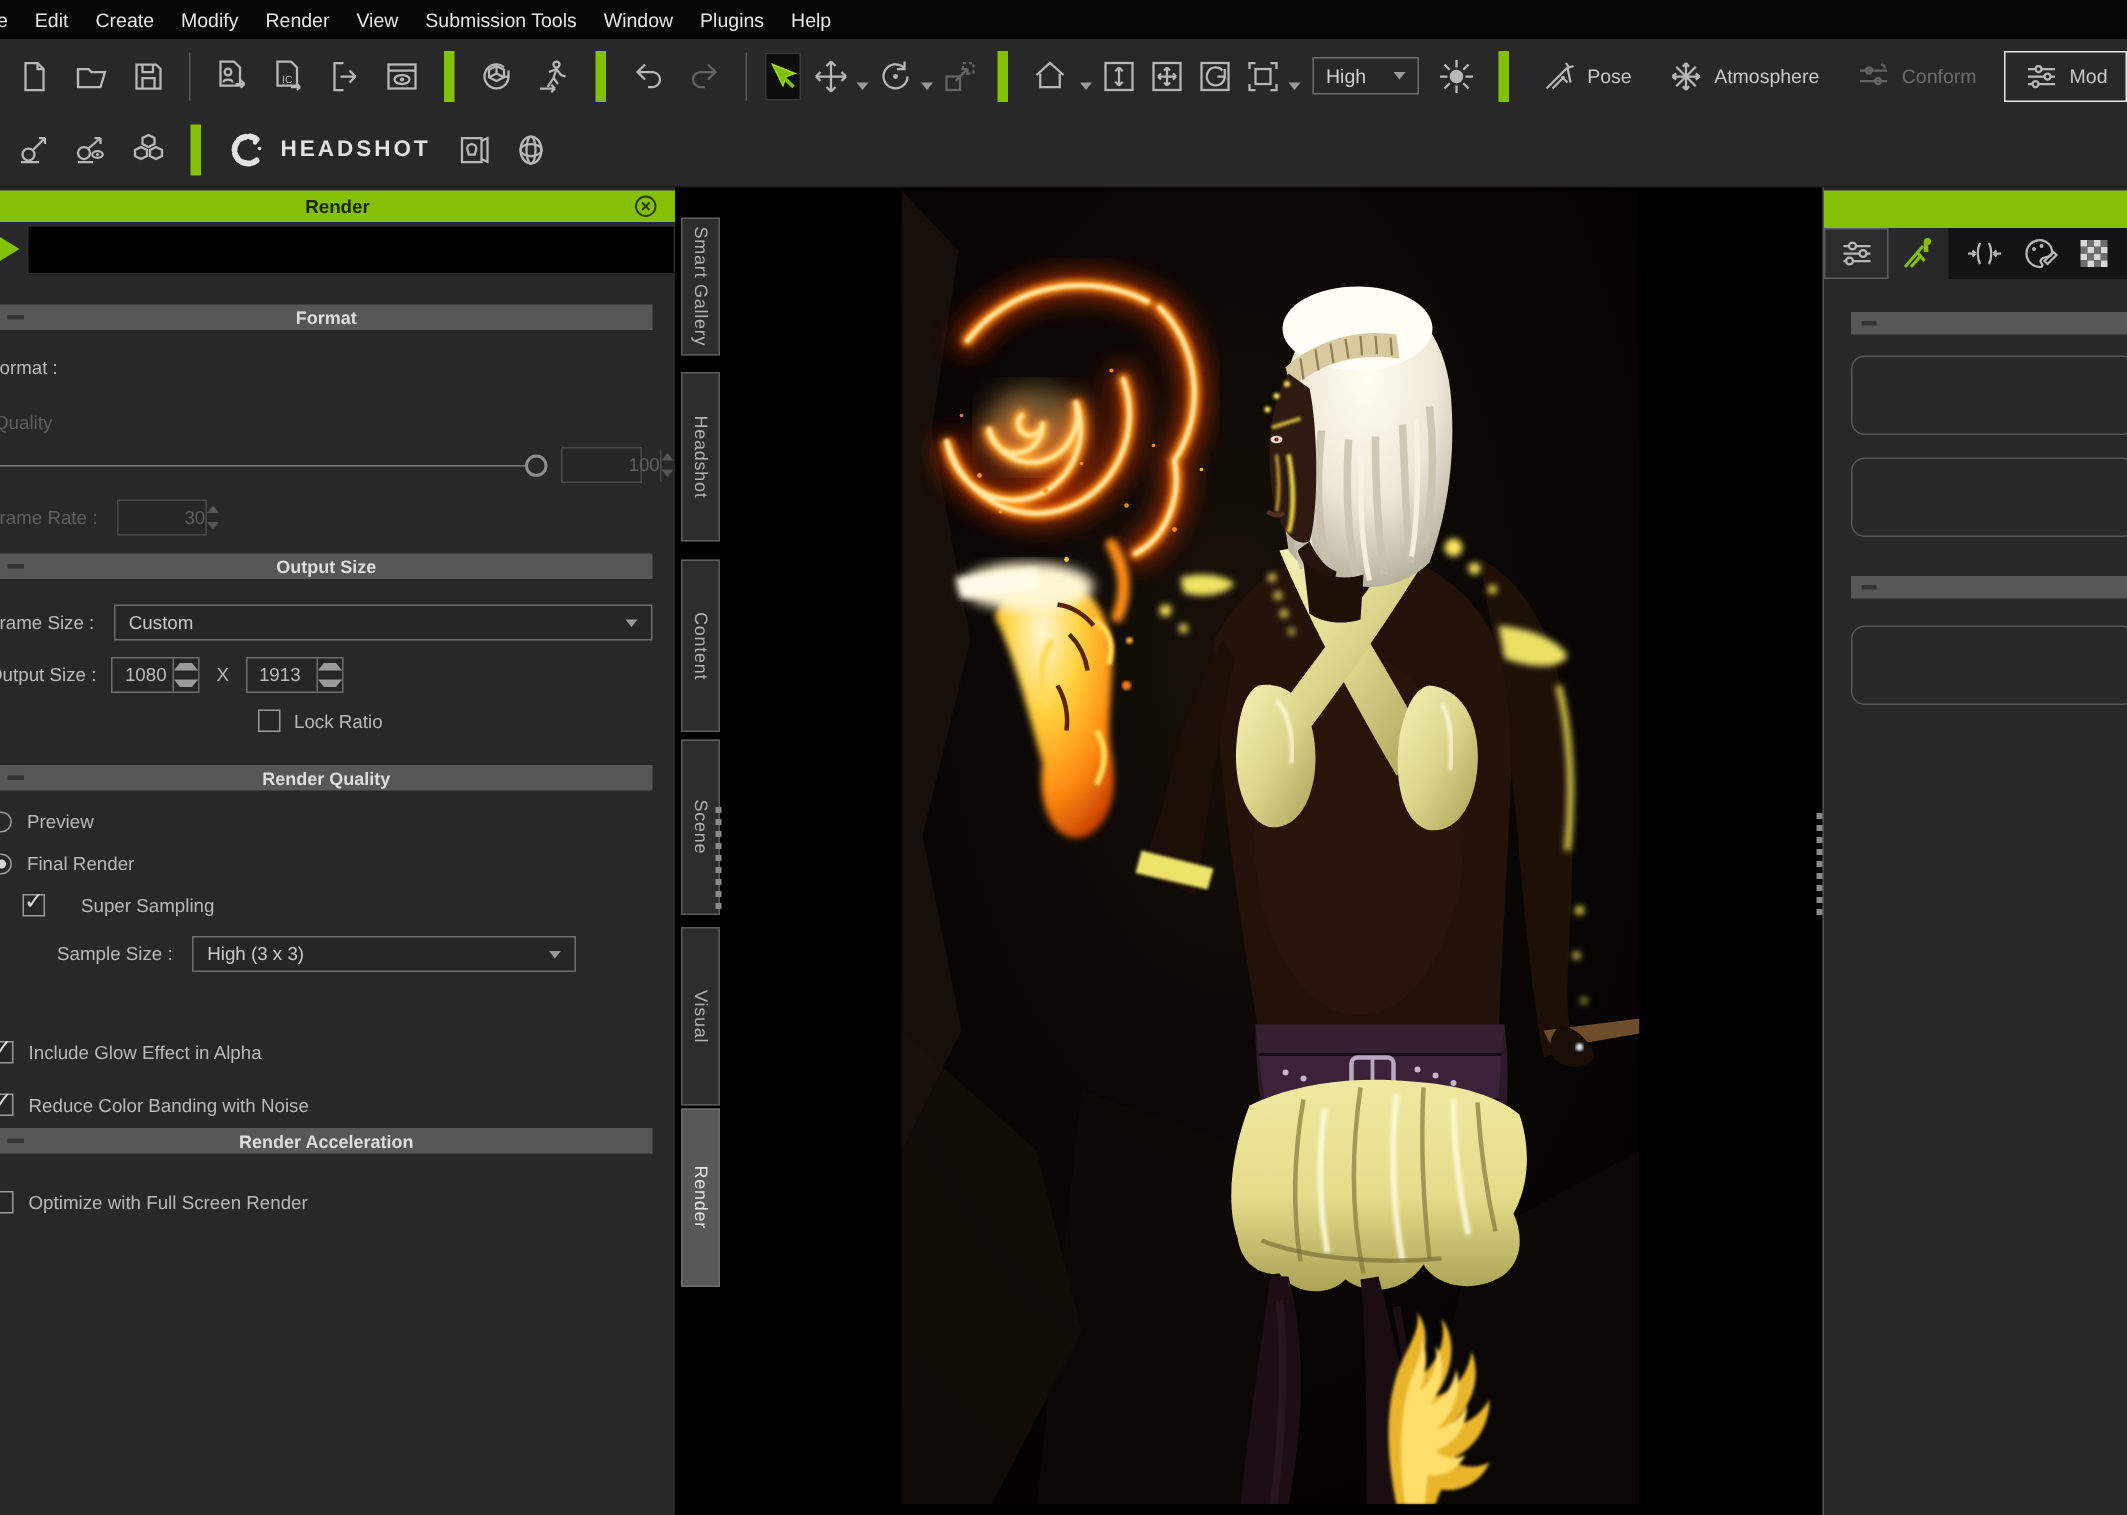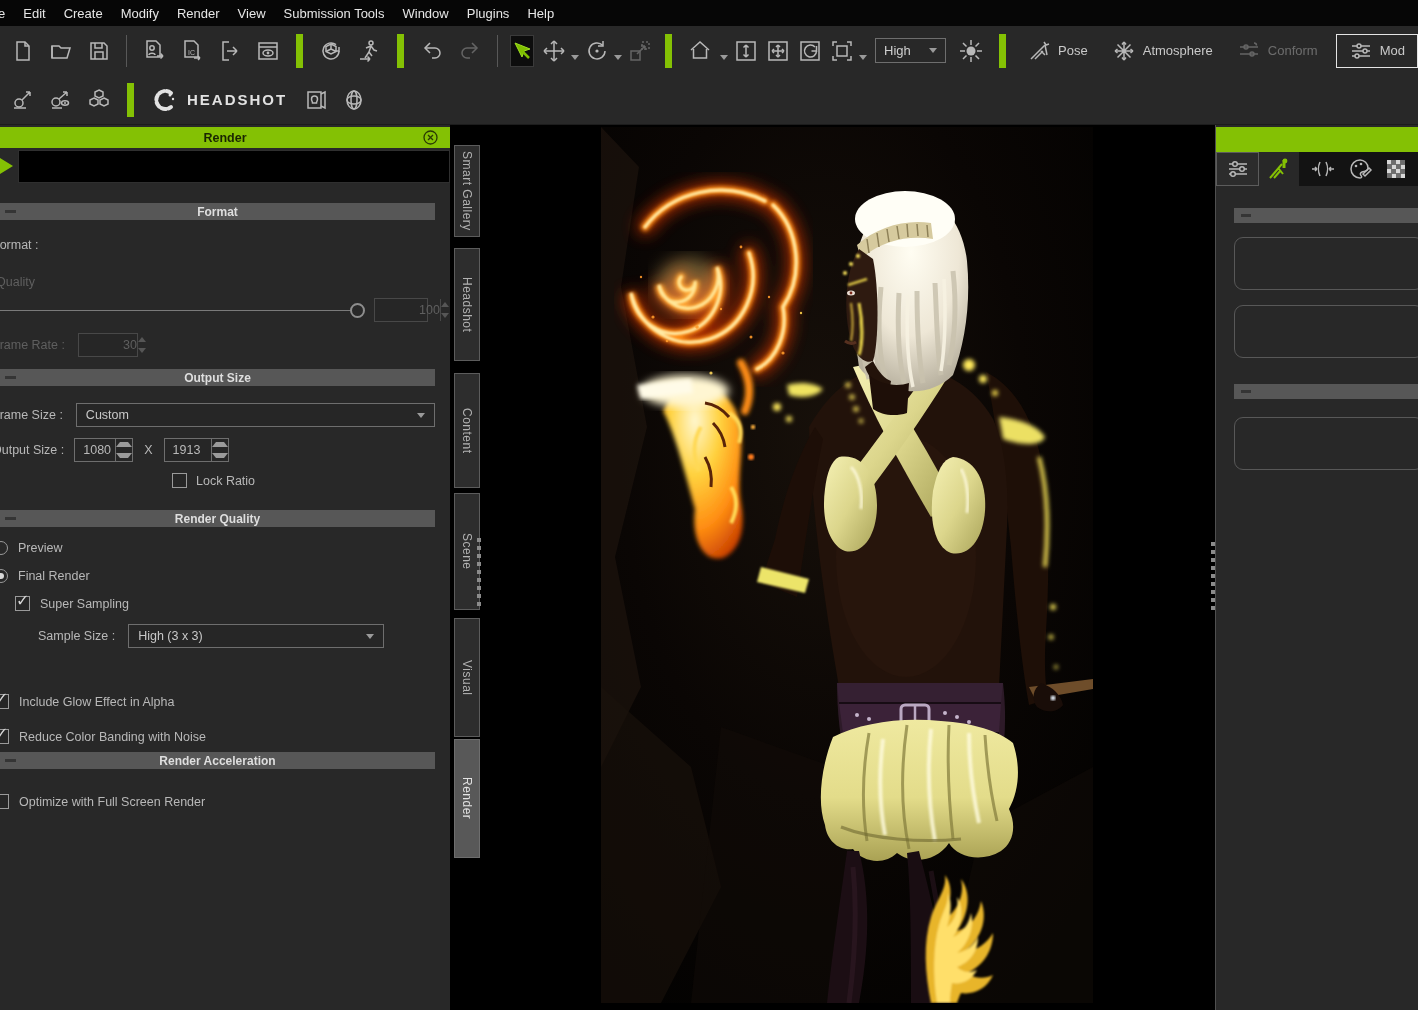--- a/index.html
+++ b/index.html
@@ -714,21 +714,21 @@
     </div>
 
     <div class="row" style="top:416px;left:-6px;gap:10px">
       <div class="radio"></div>
       <span>Preview</span>
     </div>
     <div class="row" style="top:444px;left:-6px;gap:10px">
       <div class="radio on"></div>
       <span>Final Render</span>
     </div>
-    <div class="row" style="top:471px;left:15px;gap:10px">
+    <div class="row" style="top:471px;left:15px;gap:24px">
       <div class="chk on"></div>
       <span>Super Sampling</span>
     </div>
 
     <div class="row" style="top:499px;left:38px;width:397px">
       <span class="lbl">Sample Size :</span>
       <div class="drop" style="width:256px;margin-left:13px">
         <span>High (3 x 3)</span>
         <div class="dd-caret"></div>
       </div>

